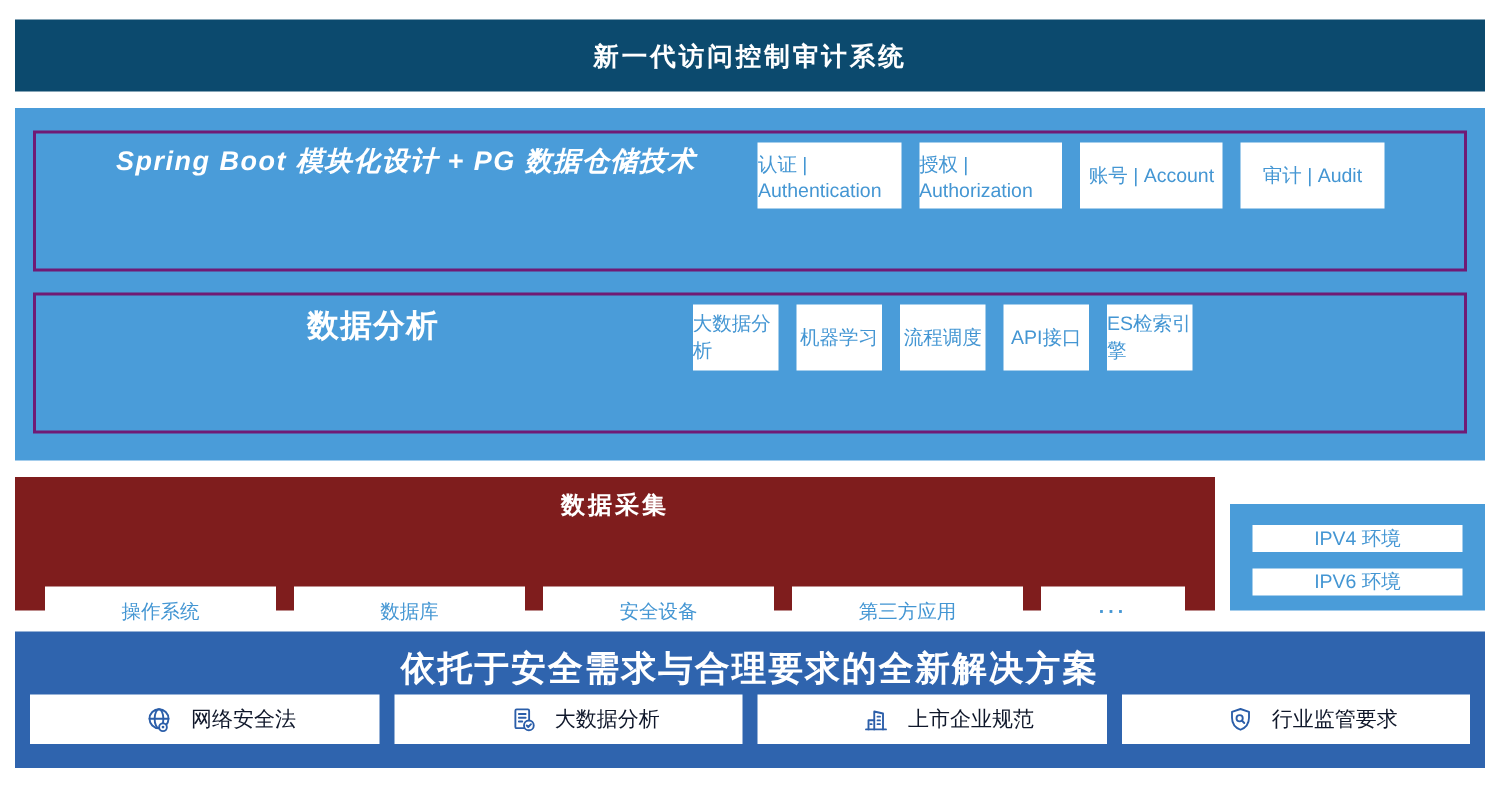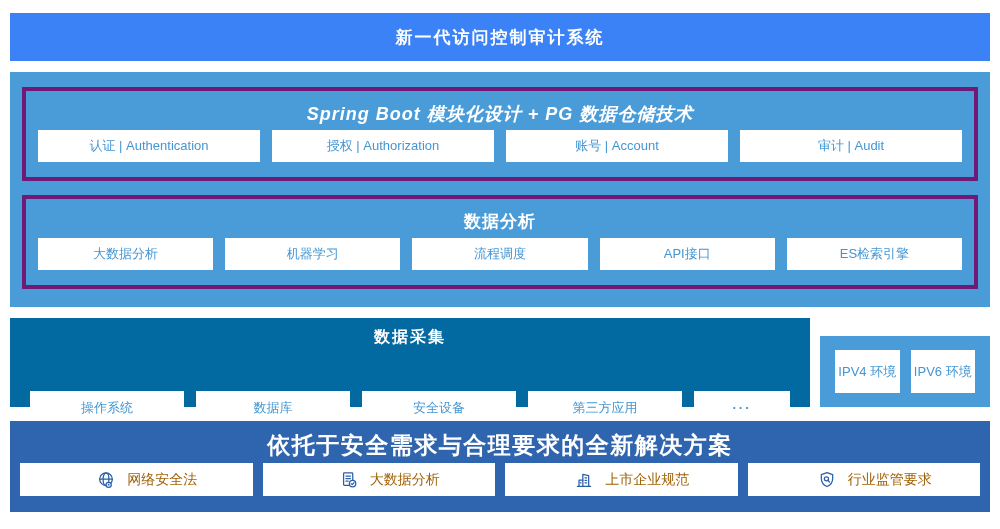--- a/index.html
+++ b/index.html
@@ -11,87 +11,87 @@
   }
   .page {
     width: 1000px; height: 529px;
     padding: 13px 10px 16px;
     display: flex; flex-direction: column;
     background: #ffffff;
   }
   
   .banner {
     height: 48px; flex: 0 0 48px;
-    background: #3b82f6;
+    background: #0c4a6e;
     display: flex; align-items: center; justify-content: center;
     color: #ffffff; font-size: 17px; font-weight: bold; letter-spacing: 2px;
   }
   
   .platform {
     margin-top: 11px;
     height: 235px; flex: 0 0 235px;
     background: #4a9cd9;
     padding: 15px 12px 18px;
     display: flex; flex-direction: column; gap: 14px;
   }
   .subpanel {
     flex: 1;
-    border: 4px solid #701a75;
-    display: flex; flex-direction: column;
+    border: 2px solid #701a75;
+    display: flex; flex-direction: row;
     justify-content: space-evenly;
     padding: 6px 12px 10px;
   }
   .subpanel-title {
-    color: #ffffff; font-weight: bold; font-size: 17px;
+    color: #ffffff; font-weight: bold; font-size: 21px;
     text-align: center; letter-spacing: 1px;
   }
   .subpanel-title.italic { font-style: italic; font-size: 18px; }
   .box-row { display: flex; gap: 12px; }
   .wbox {
     background: #ffffff;
-    height: 32px; flex: 1;
+    height: 44px; flex: 1;
     display: flex; align-items: center; justify-content: center;
     color: #4496d3; font-size: 13px;
   }
   
   .row3 { margin-top: 11px; height: 89px; flex: 0 0 89px; display: flex; gap: 10px; }
   .collection {
     flex: 1;
-    background: #0369a1;
+    background: #7f1d1d;
     padding: 9px 20px 18px;
     display: flex; flex-direction: column; justify-content: space-between;
   }
   .section-title {
     color: #ffffff; font-weight: bold; font-size: 16px;
     text-align: center; letter-spacing: 2px;
   }
   .collection .box-row { height: 33px; }
   .collection .wbox { height: 33px; margin-top: 35px; }
   .collection .wbox.narrow { flex: 0 0 96px; letter-spacing: 2px; font-weight: bold; }
   .env {
     flex: 0 0 170px;
     background: #4a9cd9;
     padding: 14px 15px;
-    display: flex; flex-direction: row; gap: 11px; margin-top: 18px;
+    display: flex; flex-direction: column; gap: 11px; margin-top: 18px;
   }
   .env .wbox { height: auto; flex: 1; }
   
   .solution {
     margin-top: 14px;
     height: 91px; flex: 0 0 91px;
     background: #2f64ae;
     padding: 9px 10px 16px;
     display: flex; flex-direction: column; justify-content: space-between;
   }
   .solution .section-title { font-size: 23px; letter-spacing: 1.5px; }
   .solution .box-row { gap: 10px; height: 33px; }
   .sol-box {
     background: #ffffff; flex: 1;
     display: flex; align-items: center; justify-content: center; gap: 11px;
-    color: #a16207; font-size: 14px; padding-left: 21px;
+    color: #0f172a; font-size: 14px; padding-left: 21px;
   }
   .sol-box svg { display: block; }
   .icon { display: inline-flex; color: #2b5ea9; }
 </style>
 </head>
 <body>
 
 <div class="page">
 
   <div class="banner">

